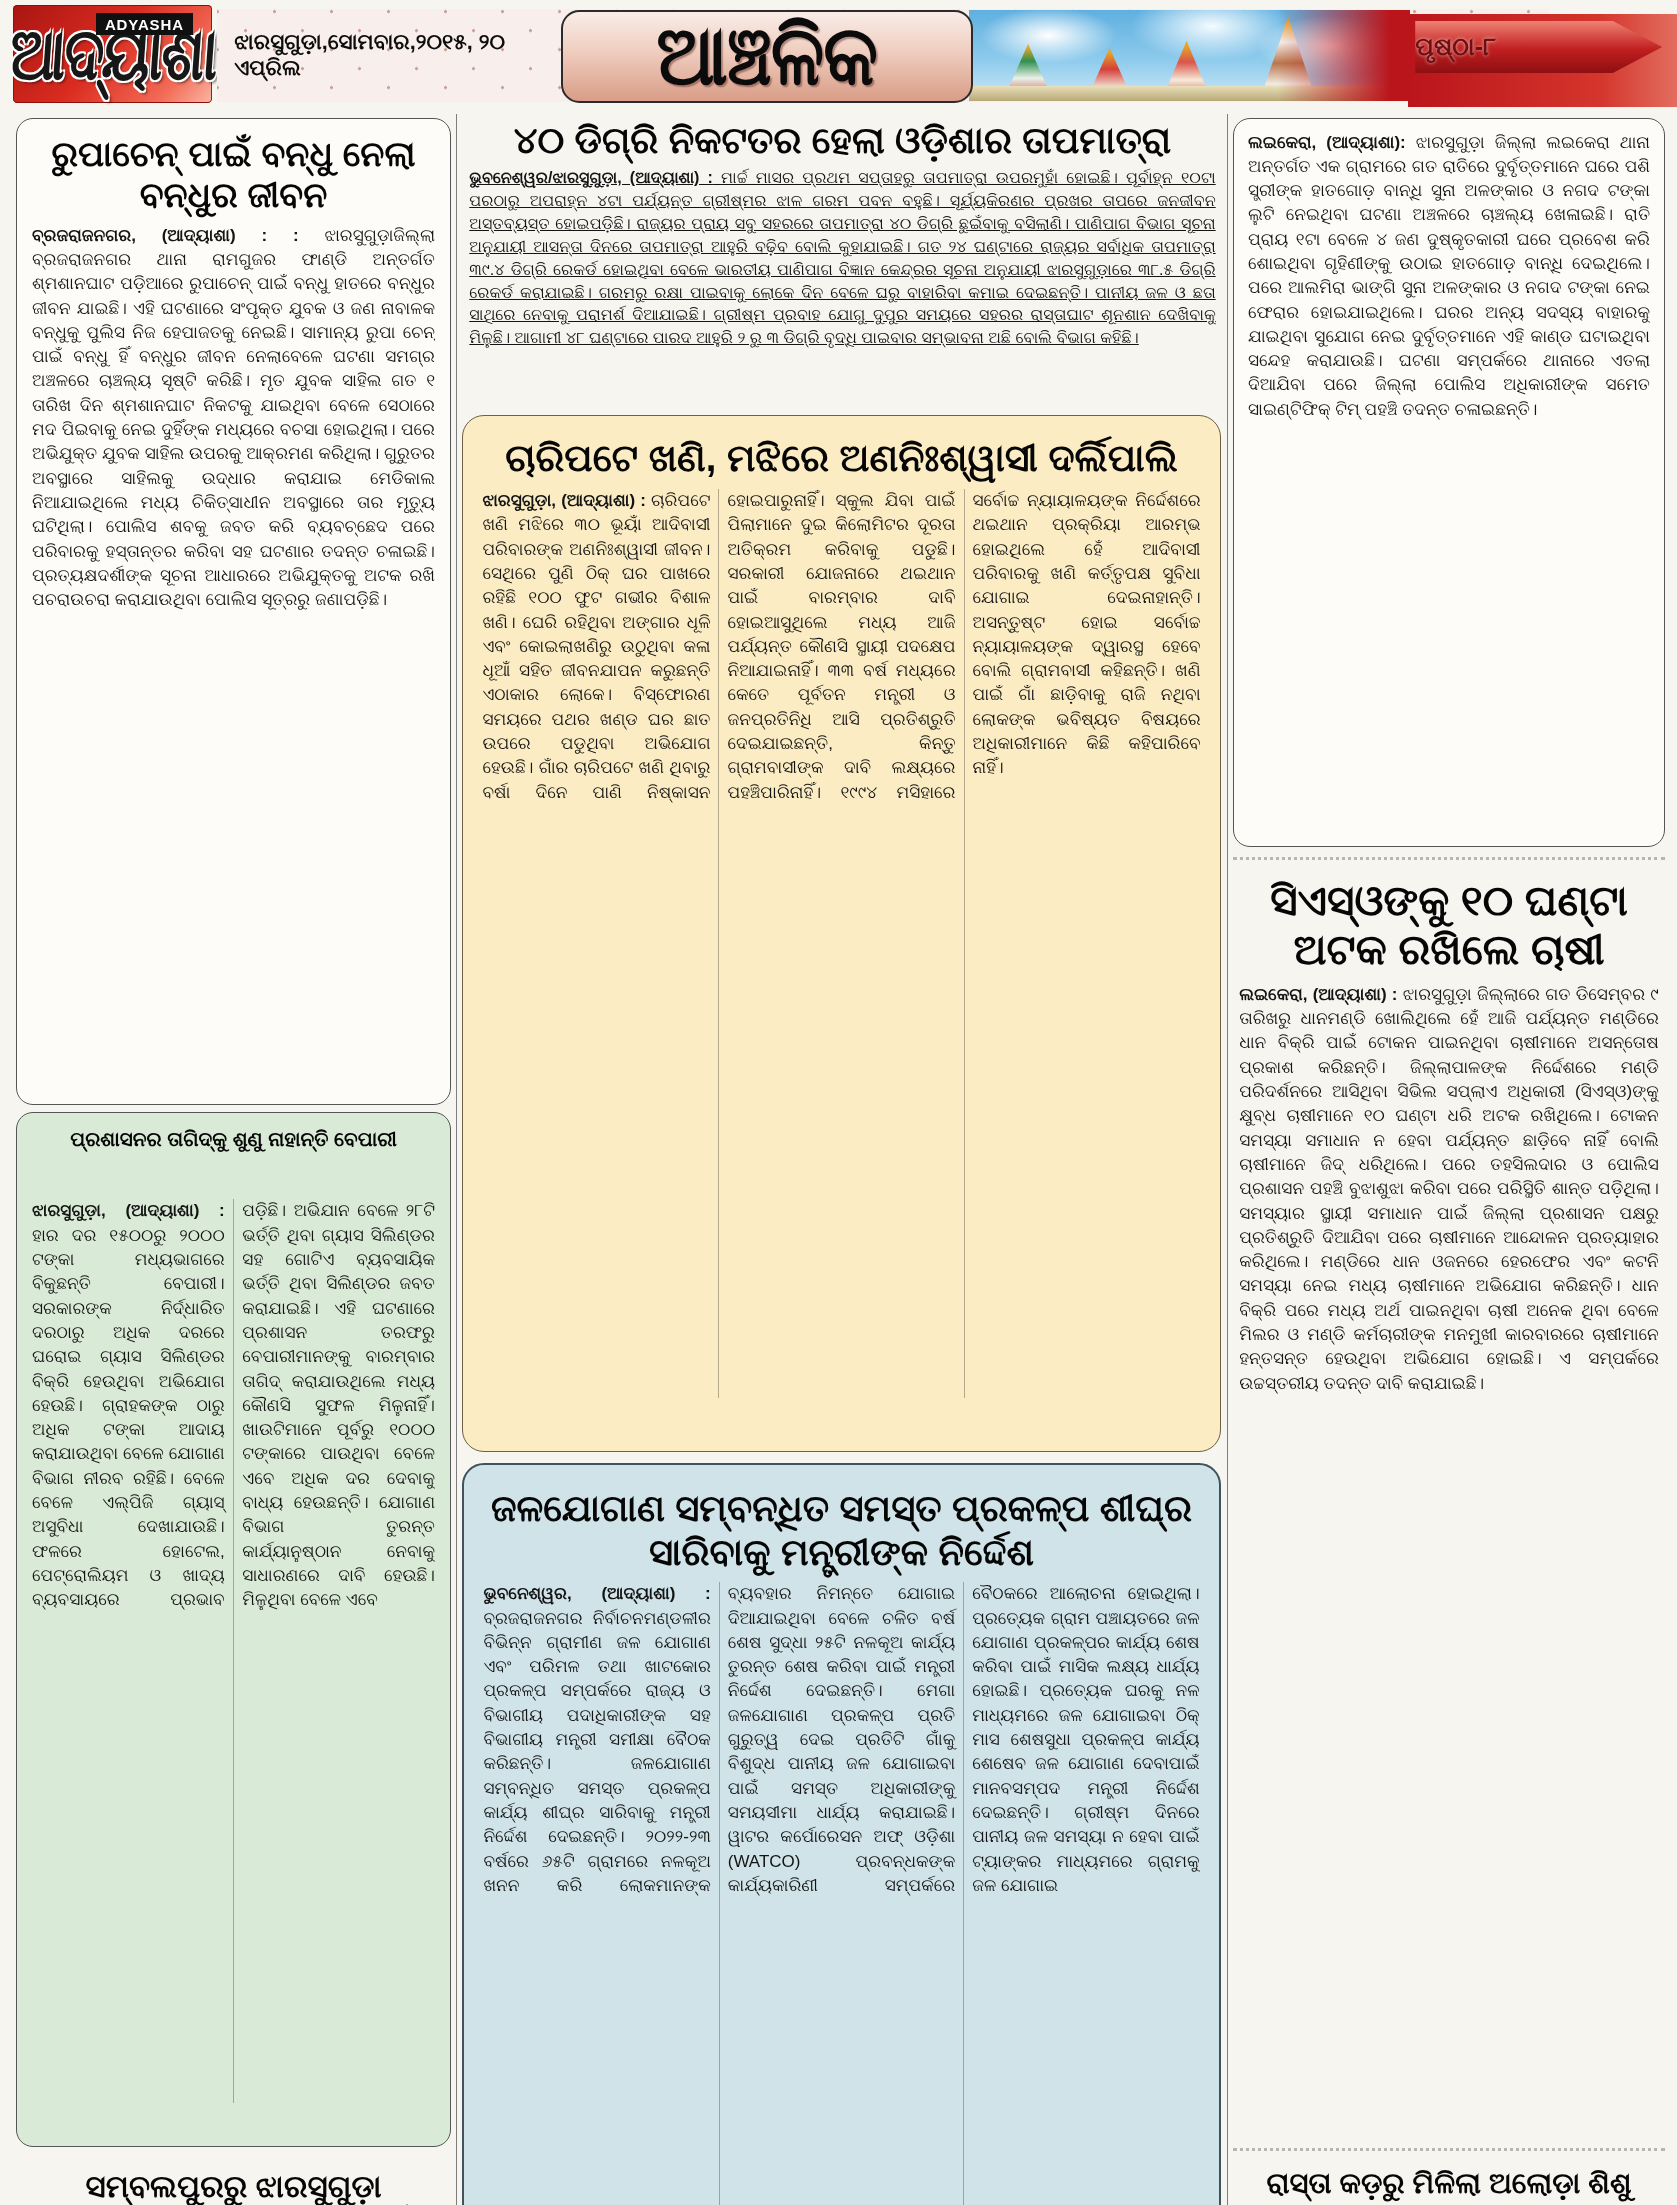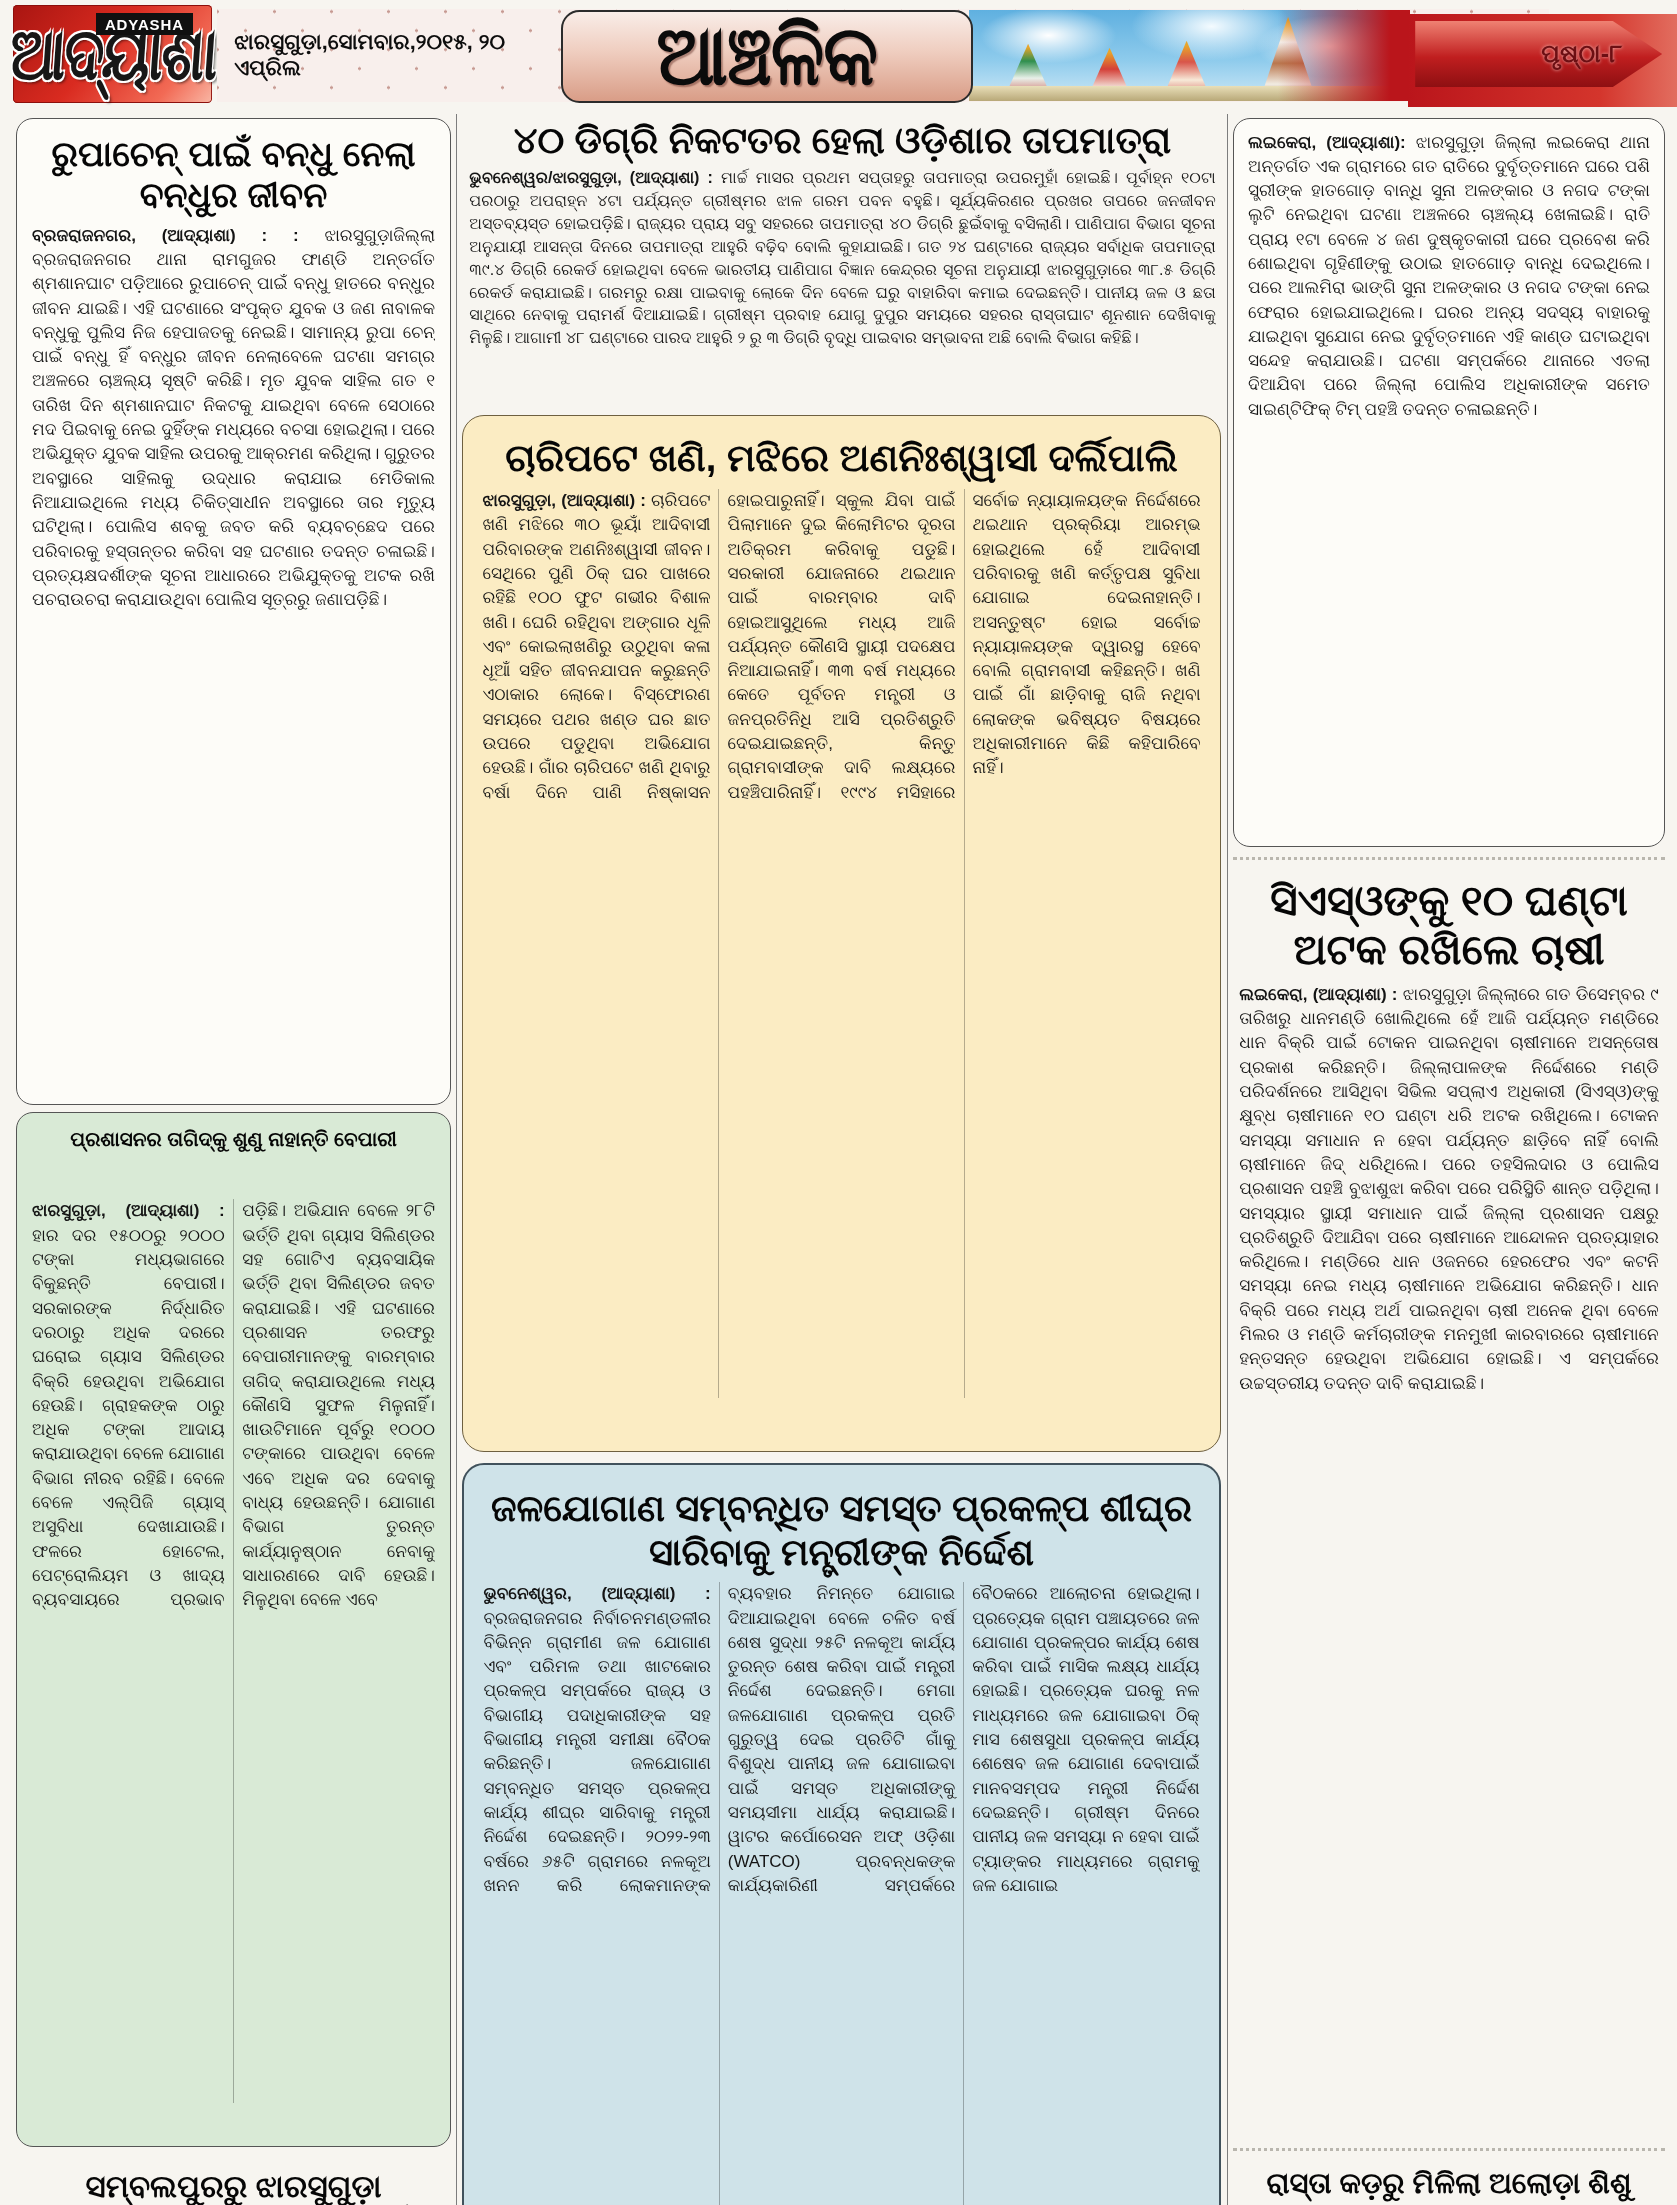--- a/index.html
+++ b/index.html
@@ -38,24 +38,24 @@
   .sp1{left:26.5px;width:66px;height:57px;background:linear-gradient(180deg,#e8a52b 6%,#2f8f4e 30%,#e9f0e9 60%,#c23b33 100%);}
   .sp2{left:110px;width:62px;height:53px;background:linear-gradient(180deg,#e8a52b 8%,#d44038 40%,#f3e2da 75%,#b53129 100%);}
   .sp3{left:185px;width:66px;height:60px;background:linear-gradient(180deg,#e8a52b 8%,#d8554a 35%,#f7e9d8 65%,#cc4a3f 100%);}
   .sp4{left:282px;width:75px;height:84px;background:linear-gradient(180deg,#e8a52b 4%,#f5f2ec 30%,#b9764d 55%,#f1ece2 80%,#9c5b3a 100%);}
   .temple-base{position:absolute;bottom:0;left:0;width:100%;height:15px;
         background:linear-gradient(180deg,#e9dfb9,#b8a878);}
   .temple-fade{position:absolute;right:0;top:0;width:132px;height:100%;
         background:linear-gradient(90deg,rgba(186,21,27,0),#ba151b 85%);}
   .red-tail{position:absolute;left:1191px;top:5.3px;width:348px;height:93px;
         background:linear-gradient(90deg,#ba151b 0%,#d4352c 55%,#f0a894 100%);}
-  .page-arrow{position:absolute;right:4.4px;top:17.6px;width:247px;height:66px;
+  .page-arrow{position:absolute;right:4.4px;top:17.6px;width:247px;height:52px;
         clip-path:polygon(0 0,80% 0,100% 50%,80% 100%,0 100%);
         background:linear-gradient(180deg,#ef8273 0%,#c01e1f 55%,#8e0f12 100%);
-        display:flex;align-items:center;justify-content:flex-end;}
+        display:flex;align-items:center;justify-content:flex-start;}
   .page-arrow span{font-size:25px;font-weight:bold;color:#6d0f13;margin-right:40px;
         text-shadow:0 0 3.5px rgba(255,235,230,.8);}
 
   
   .vrule{position:absolute;width:1.3px;background:#7d7d7d;}
 
   
   .article{position:absolute;box-sizing:border-box;overflow:hidden;}
   .boxed{border:1.3px solid #555;border-radius:17px;background:#fdfcf8;}
   .article h2{margin:2.6px 4.4px 8px;text-align:center;font-weight:bold;line-height:1.18;color:#060606;}
@@ -71,21 +71,21 @@
 
   #art-l2{left:16px;top:1112px;width:435px;height:1035px;padding:12.3px 15px;background:#d9ead6;}
   #art-l2 h2{font-size:20px;}
   #art-l2 .body{height:904px;}
 
   #art-l3{left:16px;top:2158px;width:435px;height:632px;padding:8px 4.4px 4.4px;}
   #art-l3 h2{font-size:31px;}
 
   #art-m1{left:464px;top:113px;width:757px;height:298px;padding:3.5px 5.3px;}
   #art-m1 h2{font-size:37px;margin-bottom:4.4px;}
-  #art-m1 .body{height:221px;font-size:16px;}
+  #art-m1 .body{height:221px;font-size:16px;text-decoration:underline;}
 
   #art-m2{left:462px;top:415px;width:759px;height:1037px;padding:17.6px 19.4px;background:#fbecc3;border:1.3px solid #6e6040;border-radius:22px;}
   #art-m2 h2{font-size:38px;}
   #art-m2 .body{height:909px;}
 
   #art-m3{left:462px;top:1463px;width:759px;height:1282px;padding:19.4px 19.4px;background:#cfe3e9;border:2.2px solid #41525c;border-radius:22px;}
   #art-m3 h2{font-size:37px;}
   #art-m3 .body{height:1111px;}
 
   #art-r1{left:1233px;top:118px;width:432px;height:729px;padding:11.5px 14px;}

